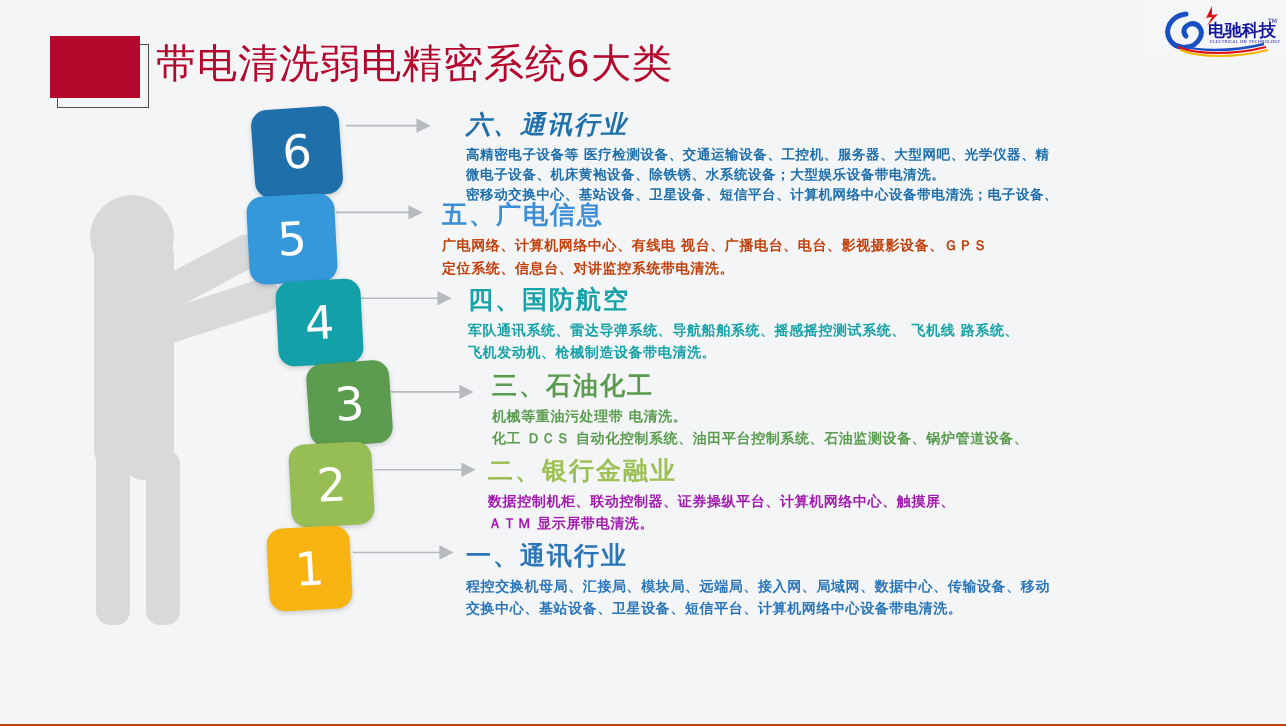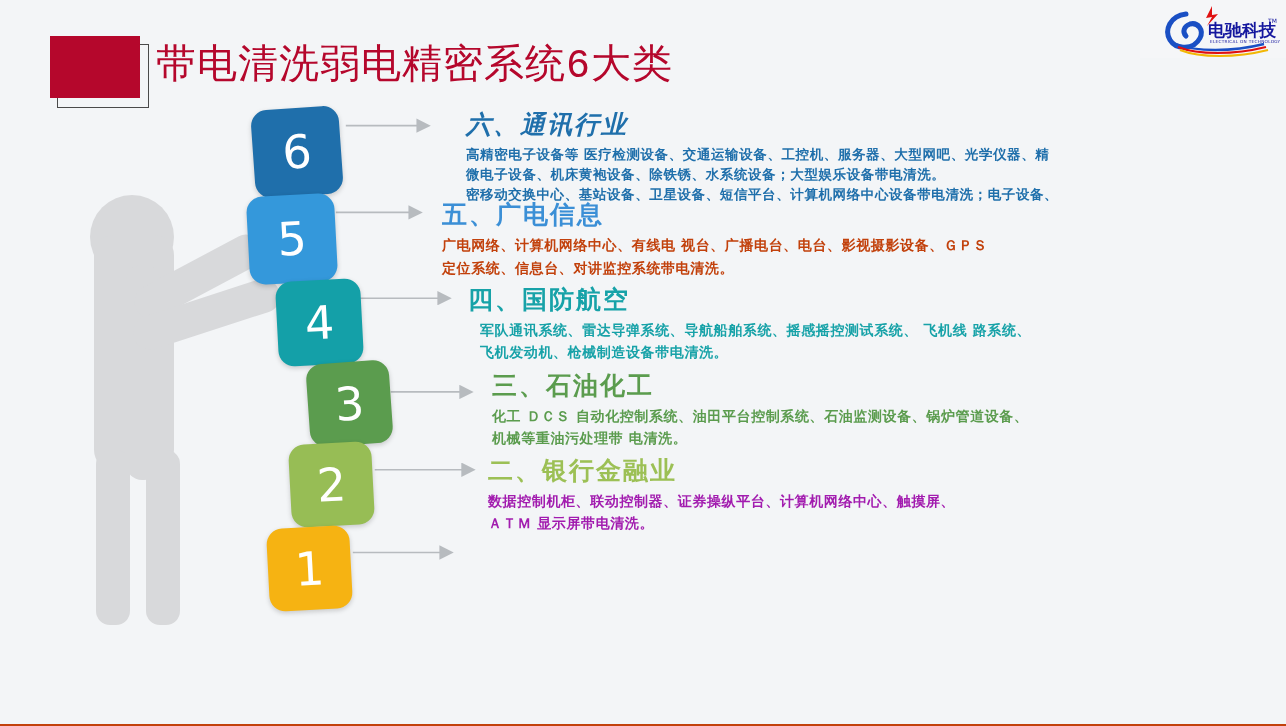--- a/index.html
+++ b/index.html
@@ -155,36 +155,43 @@
   <div class="sec" style="left:442px;top:200px;">
     <div class="sec-head" style="color: rgb(59, 143, 214);">五、广电信息</div>
     <div class="sec-body" style="font-size: 14px; line-height: 23px; color: #c2410c;">
       <div>广电网络、计算机网络中心、有线电 视台、广播电台、电台、影视摄影设备、ＧＰＳ</div>
       <div>定位系统、信息台、对讲监控系统带电清洗。</div>
     </div>
   </div>
 
   <div class="sec" style="left:468px;top:285px;">
     <div class="sec-head" style="color: rgb(23, 162, 168);">四、国防航空</div>
-    <div class="sec-body" style="font-size: 14px; line-height: 22px; color: rgb(23, 162, 168); margin-left: 12px;">
+    <div class="sec-body" style="font-size: 14px; line-height: 22px; color: rgb(23, 162, 168);">
       <div>军队通讯系统、雷达导弹系统、导航船舶系统、摇感摇控测试系统、 飞机线 路系统、</div>
       <div>飞机发动机、枪械制造设备带电清洗。</div>
     </div>
   </div>
 
   <div class="sec" style="left:492px;top:371px;">
     <div class="sec-head" style="color: rgb(91, 156, 78);">三、石油化工</div>
     <div class="sec-body" style="font-size: 14px; line-height: 22px; color: rgb(91, 156, 78);">
+      <div>机械等重油污处理带 电清洗。</div>
       <div>化工 ＤＣＳ 自动化控制系统、油田平台控制系统、石油监测设备、锅炉管道设备、</div>
-      <div>机械等重油污处理带 电清洗。</div>
     </div>
   </div>
 
   <div class="sec" style="left:488px;top:456px;">
     <div class="sec-head" style="color: rgb(156, 192, 85);">二、银行金融业</div>
     <div class="sec-body" style="font-size: 14px; line-height: 22px; color: #a21caf;">
       <div>数据控制机柜、联动控制器、证券操纵平台、计算机网络中心、触摸屏、</div>
       <div>ＡＴＭ 显示屏带电清洗。</div>
     </div>
   </div>
 
+  <div class="sec" style="left:466px;top:541px;">
+    <div class="sec-head" style="color: rgb(43, 118, 185);">一、通讯行业</div>
+    <div class="sec-body" style="font-size: 14px; line-height: 22px; color: rgb(43, 118, 185);">
+      <div>程控交换机母局、汇接局、模块局、远端局、接入网、局域网、数据中心、传输设备、移动</div>
+      <div>交换中心、基站设备、卫星设备、短信平台、计算机网络中心设备带电清洗。</div>
+    </div>
+  </div>
 
 </div>
 
 </body></html>

